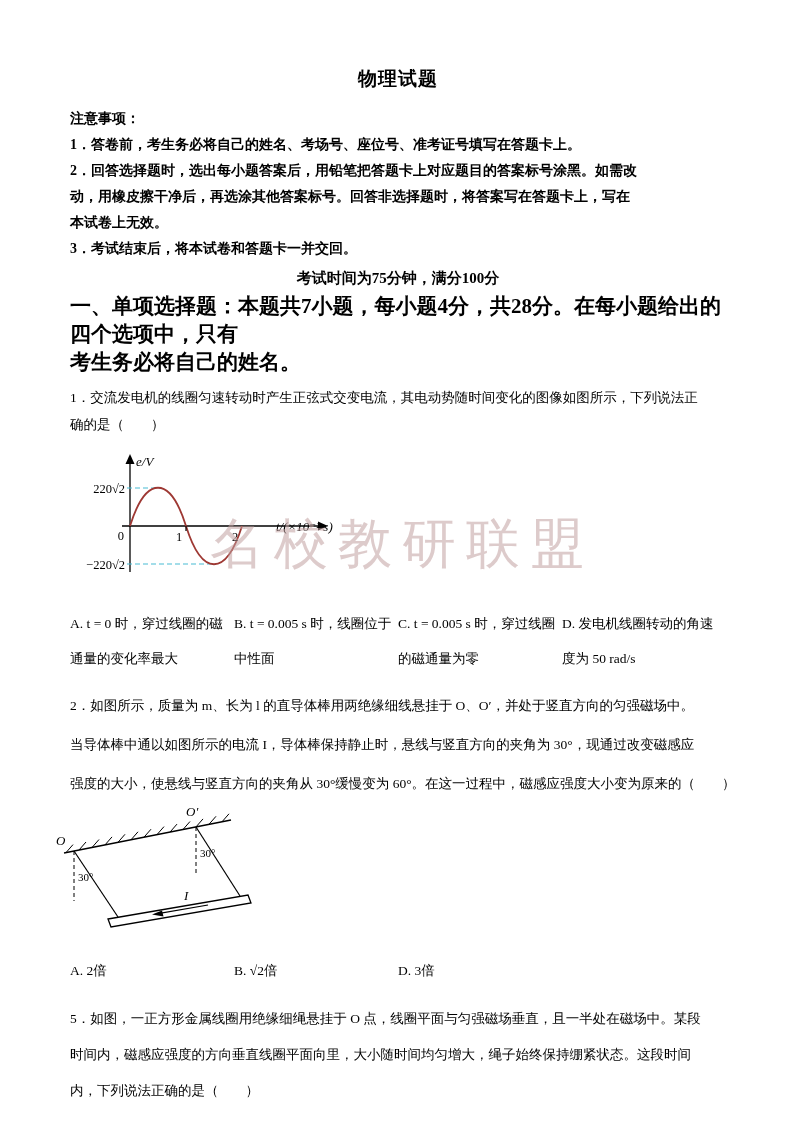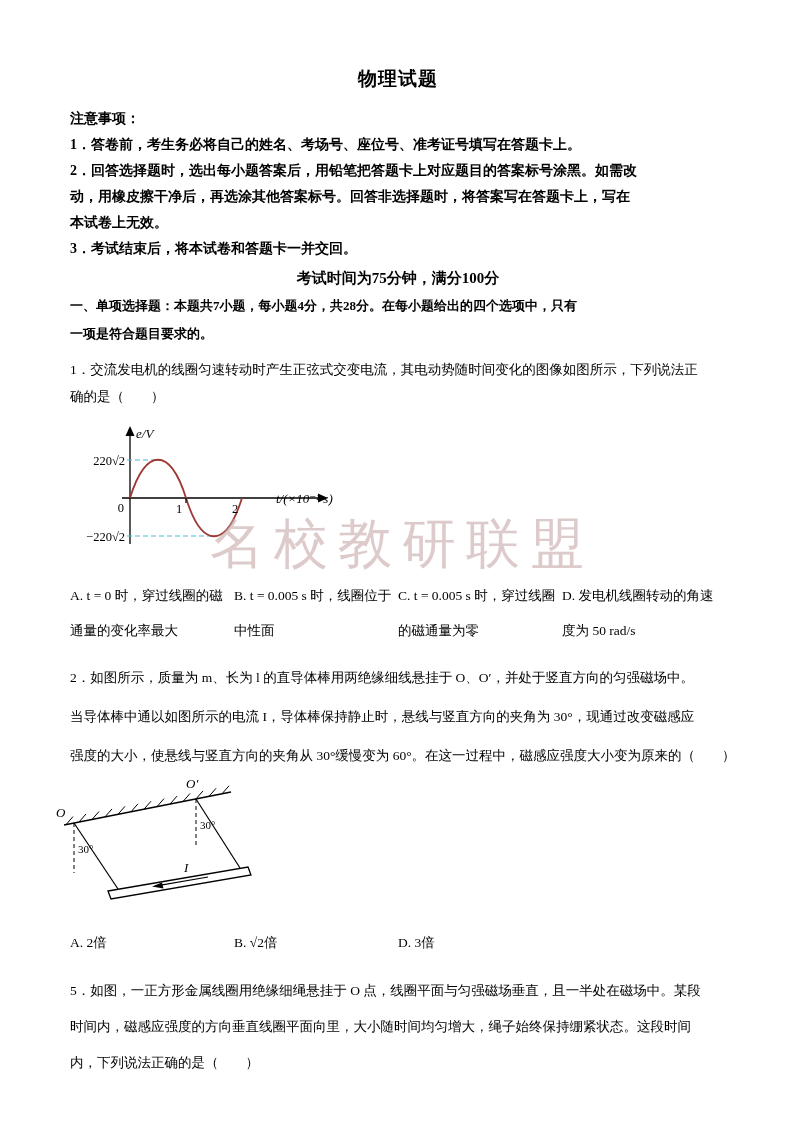--- a/index.html
+++ b/index.html
@@ -17,21 +17,21 @@
   .title{
     font-size:19px;font-weight:700;text-align:center;
     margin:0 0 14px 0;letter-spacing:1px;
   }
   .bold-line,.bold-lines div{
     font-size:14px;font-weight:700;line-height:26px;
   }
   .exam-info{
     font-size:15px;font-weight:700;text-align:center;line-height:28px;margin-top:2px;
   }
-  .section-heading div{font-size:13px;font-weight:700;line-height:28px;}
+  .section-heading div{font-size:21px;font-weight:700;line-height:28px;}
   .q-lines{margin-top:8px;}
   .q-lines div{font-size:13.5px;line-height:27px;}
   .q2-lines{margin-top:10px;}
   .q2-lines div{font-size:13.5px;line-height:39px;white-space:nowrap;}
   .q3-lines{margin-top:14px;}
   .q3-lines div{font-size:13.5px;line-height:36px;}
   .graph-block{margin:12px 0 2px 0;}
   .diagram-block{margin:2px 0 0 -14px;}
   .opts-grid-2{
     display:grid;grid-template-columns:1fr 1fr 1fr 1fr;
@@ -66,21 +66,21 @@
         <div>动，用橡皮擦干净后，再选涂其他答案标号。回答非选择题时，将答案写在答题卡上，写在</div>
         <div>本试卷上无效。</div>
       </div>
     <div class="bold-line">3．考试结束后，将本试卷和答题卡一并交回。</div>
   </div>
 
   <div class="exam-info">考试时间为75分钟，满分100分</div>
 
   <div class="bold-lines section-heading">
       <div>一、单项选择题：本题共7小题，每小题4分，共28分。在每小题给出的四个选项中，只有</div>
-      <div>一项是符合题目要求的。</div>
+      <div>考生务必将自己的姓名。</div>
     </div>
 
   <div class="q-lines">
       <div>1．交流发电机的线圈匀速转动时产生正弦式交变电流，其电动势随时间变化的图像如图所示，下列说法正</div>
       <div>确的是（　　）</div>
     </div>
 
   <div class="graph-block">
     <svg width="320" height="150" viewBox="0 0 320 150">
 

